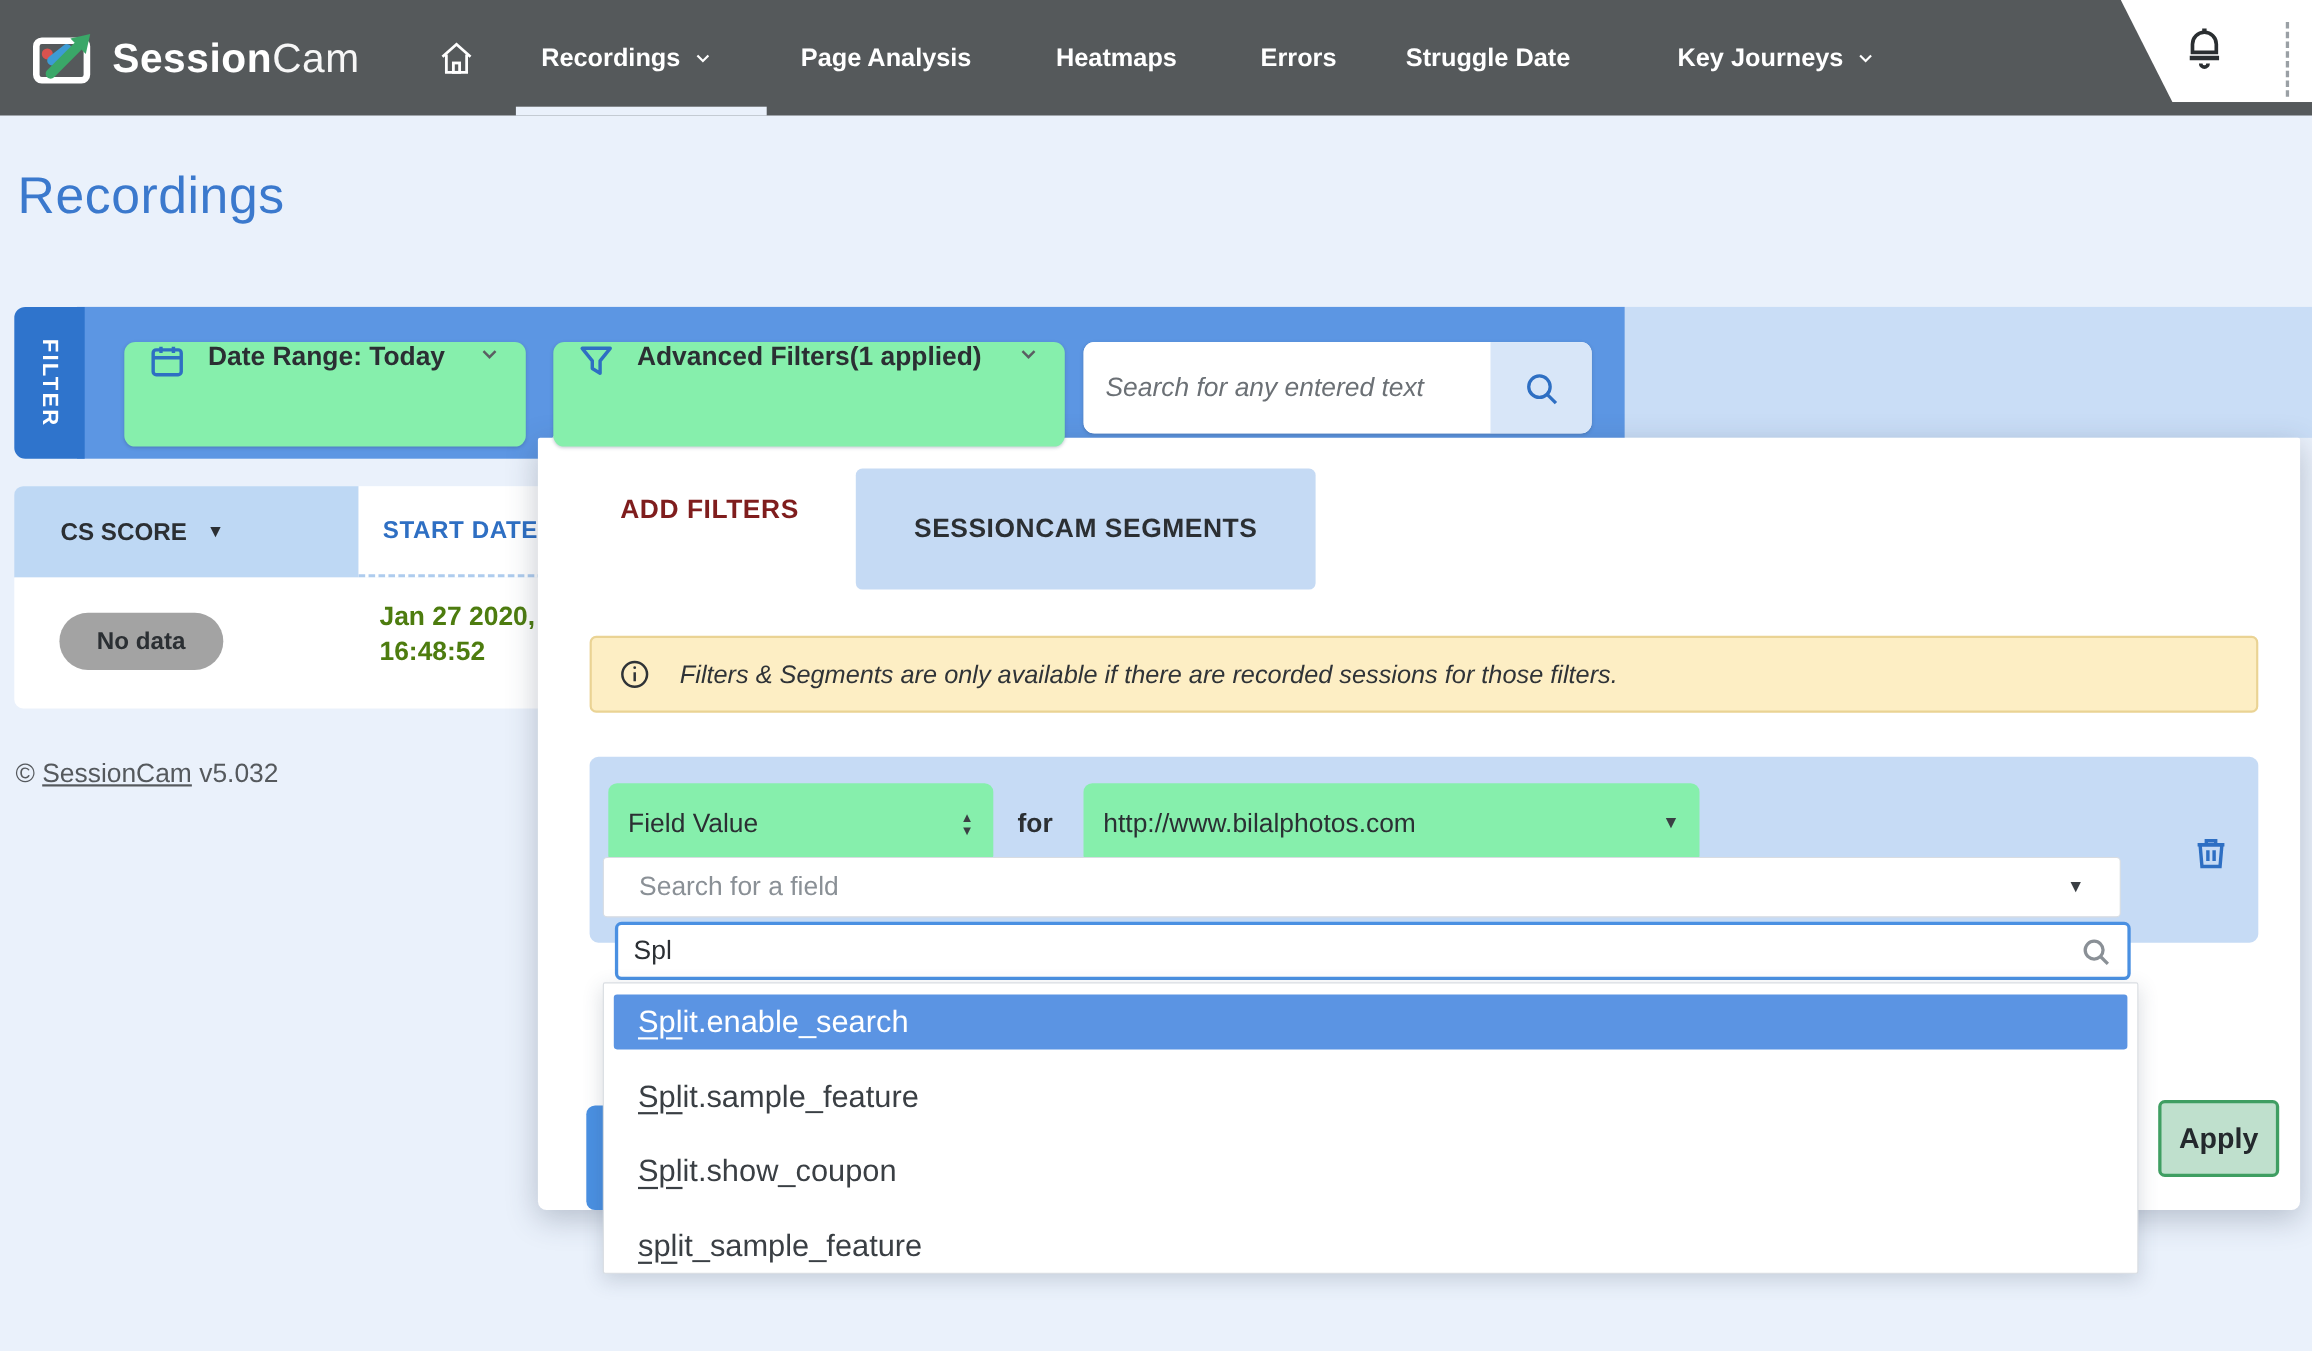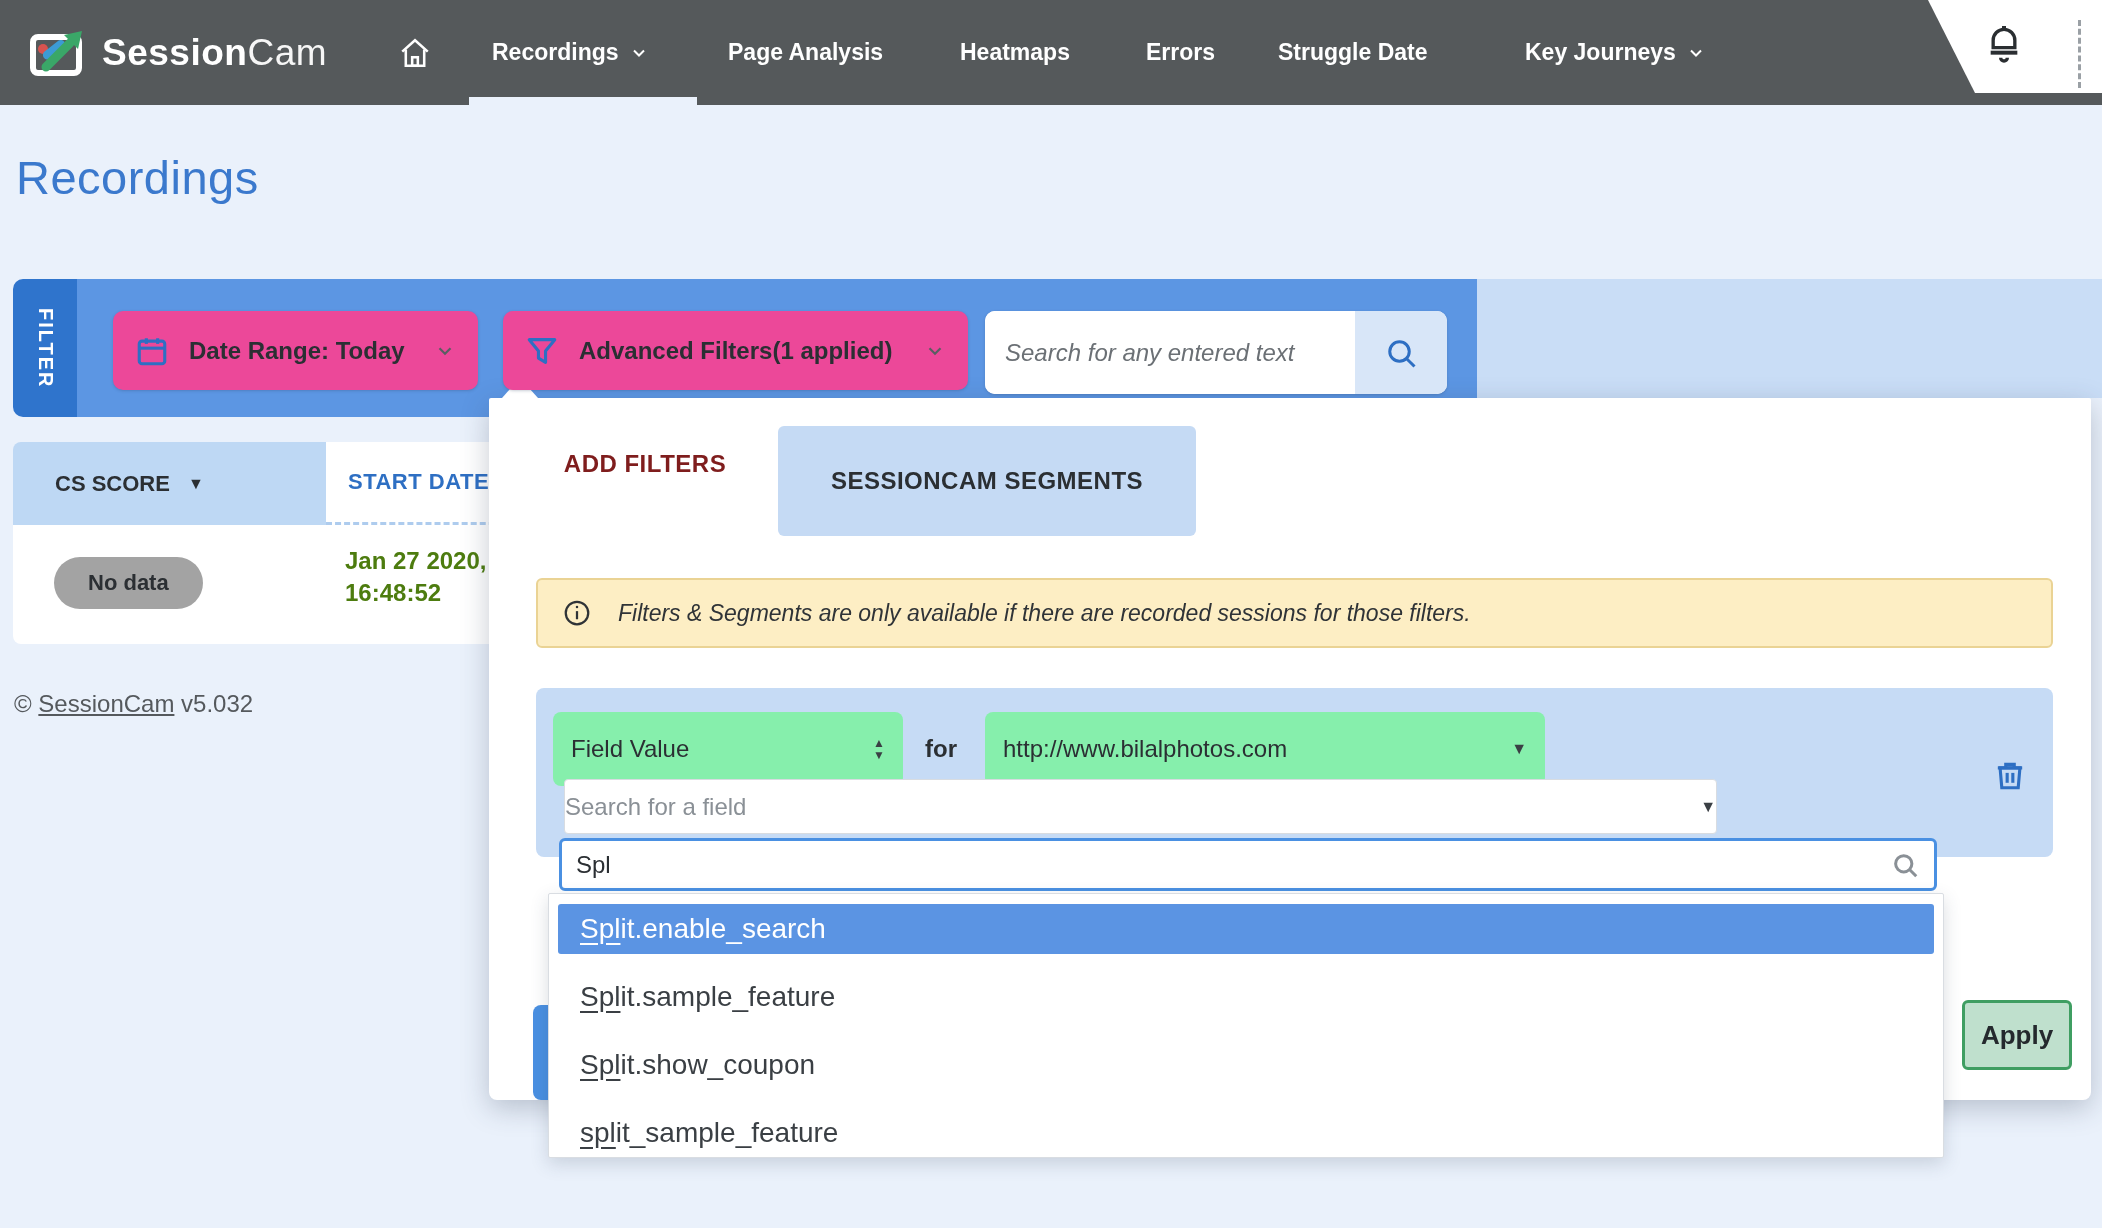--- a/index.html
+++ b/index.html
@@ -24,21 +24,21 @@
 
   
   .page-title { left:16px; top:150px; font-size:47px; font-weight:300; color:#3B79CD; letter-spacing:.5px; }
 
   
   .filter-bar { left:70px; top:279px; width:1407px; height:138px; background:#5C96E3; z-index:10; }
   .filter-band { left:1477px; top:279px; width:625px; height:119px; background:#C9DDF6; z-index:9; }
   .filter-tab { left:13px; top:279px; width:64px; height:138px; background:#2F74CC; border-radius:10px 0 0 10px;
                 display:flex; align-items:center; justify-content:center; z-index:11; cursor:pointer; }
   .filter-tab span { writing-mode:vertical-rl; color:#fff; font-size:20px; font-weight:600; letter-spacing:2px; }
-  .bar-btn { top:311px; height:79px; background:#ec4899; border-radius:10px; display:flex; align-items:center;
+  .bar-btn { top:311px; height:95px; background:#86efac; border-radius:10px; display:flex; 
              box-shadow:0 1px 3px rgba(40,60,90,.25); z-index:30; cursor:pointer; }
   .btn-daterange { left:113px; width:365px; padding:0 22px; gap:20px; }
   .btn-advfilters { left:503px; width:465px; padding:0 22px; gap:20px; }
   .bar-btn .lbl { font-size:24px; font-weight:700; color:#2B2F33; flex:1; }
   .search-box { left:985px; top:311px; width:462px; height:83px; background:#fff; border-radius:10px;
                 display:flex; align-items:center; z-index:30; overflow:hidden; box-shadow:0 1px 3px rgba(40,60,90,.25); }
   .search-box input { border:0; outline:0; flex:1; height:100%; padding:0 20px; font-size:24px;
                       font-style:italic; color:#3a3f44; font-family:"Liberation Sans", sans-serif; }
   .search-box input::placeholder { color:#6B7075; }
   .search-btn { width:92px; height:83px; background:#D8E6F8; display:flex; align-items:center; justify-content:center; cursor:pointer; }
@@ -76,22 +76,22 @@
   .sel { background:#86efac; border-radius:8px; display:flex; align-items:center; padding:0 18px;
          font-size:24px; color:#2B2F33; cursor:pointer; z-index:23; }
   .sel-field { left:553px; top:712px; width:350px; height:74px; }
   .sel-site  { left:985px; top:712px; width:560px; height:74px; }
   .sel .val { flex:1; }
   .updown { font-size:12px; color:#3A3F44; line-height:12px; text-align:center; }
   .downarrow { font-size:16px; color:#3A3F44; }
   .for-lbl { left:925px; top:735px; font-size:24px; font-weight:600; color:#2B2F33; z-index:23; }
   .trash { left:1992px; top:757px; width:36px; height:36px; display:flex; align-items:center; justify-content:center; cursor:pointer; z-index:23; }
 
-  .field-search { left:548px; top:779px; width:1153px; height:55px; background:#fff; border:1px solid #D8DCE1;
-                  border-radius:4px; display:flex; align-items:center; padding:0 0; z-index:24;margin-left:16px; }
+  .field-search { left:548px; top:779px; width:1380px; height:55px; background:#fff; border:1px solid #D8DCE1;
+                  border-radius:4px; display:flex; align-items:center; padding:0 32px; z-index:24; }
   .field-search input { border:0; outline:0; flex:1; font-size:24px; color:#8A9096; font-family:"Liberation Sans", sans-serif; }
   .field-search input::placeholder { color:#8A9096; }
 
   .type-input { left:559px; top:838px; width:1378px; height:53px; background:#fff; border:3px solid #4A90E2;
                 border-radius:6px; display:flex; align-items:center; padding:0 14px; z-index:25; }
   .type-input input { border:0; outline:0; flex:1; font-size:24px; color:#2B2F33; font-family:"Liberation Sans", sans-serif; }
 
   .sliver-btn { left:533px; top:1005px; width:20px; height:95px; background:#4A90E2; border-radius:8px 0 0 8px; z-index:22; cursor:pointer; }
 
   .options { left:548px; top:893px; width:1396px; height:265px; background:#fff; border:1px solid #D9DDE2;

